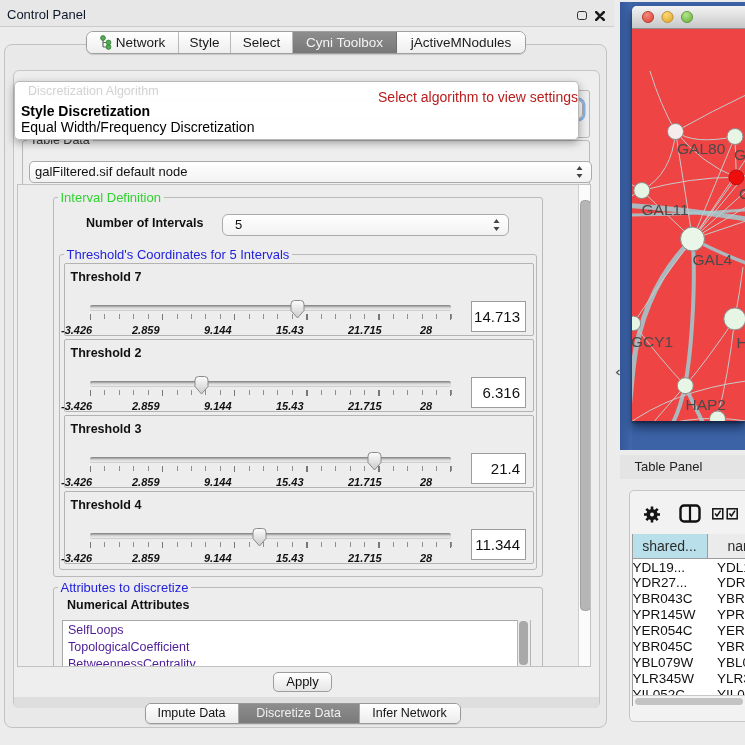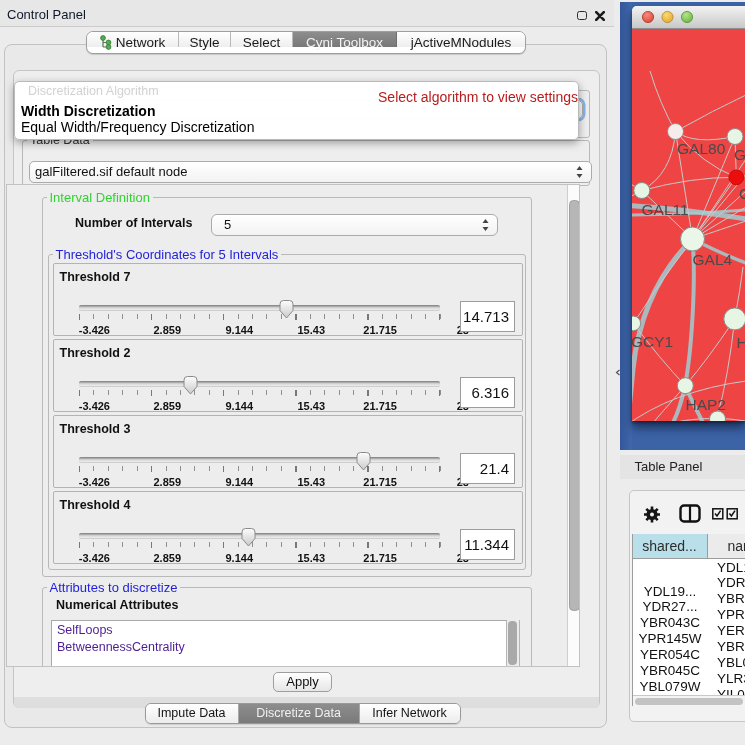--- a/index.html
+++ b/index.html
@@ -13,21 +13,21 @@
   #titlebar .t{position:absolute;left:7px;top:2px;line-height:26px;font-size:13px;color:#0f172a;}
   #floaticon{left:577px;top:10.5px;width:8px;height:7.5px;border:1.6px solid #2b2b2b;border-radius:2.5px;}
   #panelA{left:4px;top:44px;width:601px;height:682px;border:1px solid #c2c2c2;
           border-radius:8px;background:#e9e9e9;}
   #panelB{left:13px;top:70px;width:585px;height:636px;border:1px solid #c5c5c5;
           border-radius:6px;background:#eeeeee;}
   
   #tabbar{left:86px;top:31px;height:21px;display:flex;border:1px solid #9f9f9f;
           border-radius:7px;overflow:hidden;background:#fff;
           box-shadow:0 1px 1px rgba(0,0,0,0.15);}
-  #tabbar .seg{height:15px;line-height:21px;text-align:center;font-size:13.5px;color:#1a1a1a;
+  #tabbar .seg{height:21px;line-height:21px;text-align:center;font-size:13.5px;color:#1a1a1a;
           background:linear-gradient(#ffffff,#eeeeee);border-right:1px solid #b9b9b9;}
   #tabbar .seg.sel{background:linear-gradient(#8d8d8d,#787878);color:#f3f3f3;border-right:1px solid #6f6f6f;}
   #tabbar .seg:last-child{border-right:none;}
   
   .group{position:absolute;border:1px solid #b9b9b9;border-radius:3px;}
   .group>.gt{position:absolute;top:-8px;left:4px;font-size:12.5px;line-height:15px;
              padding:0 3px;white-space:nowrap;}
   
   .combo{position:absolute;background:linear-gradient(#ffffff,#f2f2f2);
          border:1px solid #ababab;border-radius:5px;font-size:13px;color:#111;}
@@ -35,22 +35,22 @@
   
   .trow{position:absolute;left:63.5px;width:468px;height:71px;background:#ededed;
         border:1px solid #b3b3b3;border-radius:2px;}
   .trow .tl{position:absolute;left:6px;top:6px;font-size:12.5px;font-weight:bold;color:#111;}
   .trow .track{position:absolute;left:25.5px;top:40.5px;width:360.5px;height:4px;
         border-radius:2px;background:linear-gradient(#9a9a9a,#d9d9d9 45%,#ececec);
         border-top:1px solid #8b8b8b;border-bottom:1px solid #cfcfcf;}
   .trow .ticks{position:absolute;left:25.5px;top:50px;width:361.5px;height:4.5px;
         background:repeating-linear-gradient(90deg,#8f8f8f 0 1px,transparent 1px 14.42px);}
   .trow .mtick{position:absolute;top:50px;width:1.3px;height:6px;background:#777;}
-  .trow .lab{position:absolute;top:59.5px;width:60px;margin-left:-30px;text-align:right;
-        font-size:11px;font-weight:bold;color:#111;}
+  .trow .lab{position:absolute;top:59.5px;width:60px;margin-left:-30px;text-align:left;
+        font-size:11px;font-weight:bold;color:#111;font-style:italic;}
   .trow .vbox{position:absolute;left:406.5px;top:37px;width:48px;height:29px;background:#fff;
         border:1px solid #9c9c9c;font-size:15px;color:#111;text-align:right;
         padding-right:5px;line-height:29px;}
   .thumb{position:absolute;top:36px;width:15px;height:19px;}
   
   #attrlist{left:62px;top:620px;width:466px;height:60px;background:#fff;border:1px solid #a8a8a8;}
   #attrlist div{margin-left:5px;font-size:12.5px;line-height:17px;color:#4c1d95;}
   
   .btn{position:absolute;border:1px solid #9e9e9e;border-radius:5px;text-align:center;
        background:linear-gradient(#ffffff,#e6e6e6);font-size:13px;color:#111;}
@@ -77,21 +77,21 @@
   #tptitle{left:620px;top:455px;width:125px;height:24px;background:#e4e4e4;}
   #tptitle .t{position:absolute;left:14.5px;top:0;line-height:24px;font-size:13px;color:#222;}
   #panelB2{left:629px;top:490px;width:121px;height:230px;background:#f2f2f2;
            border:1px solid #c6c6c6;border-radius:5px;}
   
   #tbl{left:631.5px;top:533.5px;width:113.5px;height:172.5px;border-left:1px solid #9c9c9c;
        background:#fff;overflow:hidden;}
   .hcell{position:absolute;top:0;height:24px;line-height:24px;font-size:14px;color:#2c2c2c;
          text-align:center;border-bottom:1px solid #9c9c9c;}
   .trw{position:absolute;left:0;width:200px;height:15.9px;line-height:15.9px;font-size:13.5px;color:#111;}
-  .trw .c1{position:absolute;left:0;width:75px;text-align:center;margin-top:24px;}
+  .trw .c1{position:absolute;left:0;width:75px;text-align:left;}
   .trw .c2{position:absolute;left:84.5px;}
   #hsb{position:absolute;left:0;right:0;top:161.5px;height:11px;background:#f4f4f4;
        border-top:1px solid #c8c8c8;}
   #hsb .th{position:absolute;left:2.5px;top:1.5px;width:108px;height:7.5px;border-radius:4px;background:#c3c3c3;}
 </style>
 </head>
 <body>
 
 <div class="abs" id="titlebar">
     <span class="t">Control Panel</span>
@@ -132,21 +132,21 @@
   <span class="gt" style="color:#333;background:#eeeeee;">Table Data</span>
 </div>
 <div class="combo" style="left:29px;top:161px;width:561px;height:20px;">
   <span style="position:absolute;left:5px;top:0;line-height:20px;">galFiltered.sif default node</span>
   <svg class="ar" viewBox="0 0 7 12">
       <path d="M3.5,0 L6.5,4 H0.5 Z" fill="#444"></path>
       <path d="M3.5,12 L6.5,8 H0.5 Z" fill="#444"></path>
     </svg>
 </div>
 
-<div class="abs" id="scrollpane" style="left:6px;top:184px;width:572px;height:481px;
+<div class="abs" id="scrollpane" style="left:17px;top:184px;width:572px;height:481px;
      border:1px solid #c2c2c2;background:#ededed;overflow:hidden;">
   
   
   <div class="group" style="left:34.5px;top:11.5px;width:488px;height:378px;">
     <span class="gt" style="color:#2fd32f;background:#ededed;font-size:13px;">Interval Definition</span>
   </div>
   <div class="abs" style="left:68px;top:31px;font-size:12.5px;font-weight:bold;color:#111;">Number of Intervals</div>
   <div class="combo" style="left:204px;top:29px;width:285px;height:20px;border-radius:6px;">
     <span style="position:absolute;left:12px;top:0;line-height:20px;">5</span>
     <svg class="ar" viewBox="0 0 7 12">
@@ -242,20 +242,21 @@
       </svg>
     <div class="vbox">11.344</div>
   </div>
   
   <div class="group" style="left:34.5px;top:402px;width:488px;height:100px;">
     <span class="gt" style="color:#2222dd;background:#ededed;font-size:13px;">Attributes to discretize</span>
   </div>
   <div class="abs" style="left:49px;top:413px;font-size:12.5px;font-weight:bold;color:#111;">Numerical Attributes</div>
   <div class="abs" id="attrlist" style="left:44px;top:435px;">
     <div style="margin-top:1px;">SelfLoops</div>
+    <div>TopologicalCoefficient</div>
     <div>BetweennessCentrality</div>
   </div>
   <div class="abs" style="left:499px;top:435px;width:12px;height:46px;background:#ececec;border:1px solid #b5b5b5;border-top:none;border-bottom:none;">
     <div style="position:absolute;left:1px;top:1px;width:9px;height:44px;border-radius:4px;background:#a9a9a9;"></div>
   </div>
   
   <div class="abs" style="left:559.5px;top:0;width:12.5px;height:481px;background:#fbfbfb;border-left:1px solid #cecece;"></div>
   <div class="abs" style="left:562px;top:15px;width:8.5px;height:409px;border-radius:4.5px;background:#b6b6b6;border:0.5px solid #9f9f9f;"></div>
   <svg width="0" height="0">
       <defs>
@@ -263,21 +264,21 @@
           <stop offset="0" stop-color="#fdfdfd"></stop>
           <stop offset="1" stop-color="#cacaca"></stop>
         </linearGradient>
       </defs>
     </svg>
 </div>
 
 <div class="abs" id="popup">
   <div style="position:absolute;left:13px;top:2px;font-size:12.5px;color:#d2d2d2;">Discretization Algorithm</div>
   <div class="i1">Select algorithm to view settings</div>
-  <div class="i2">Width Discretization</div>
+  <div class="i2">Style Discretization</div>
   <div class="i3">Equal Width/Frequency Discretization</div>
 </div>
 
 <div class="btn" style="left:273px;top:672px;width:57px;height:17.5px;line-height:17.5px;">Apply</div>
 <div class="abs" id="bottomtabs">
   <div class="seg" style="width:92px">Impute Data</div>
   <div class="seg sel" style="width:120px">Discretize Data</div>
   <div class="seg" style="width:100px">Infer Network</div>
 </div>
 

